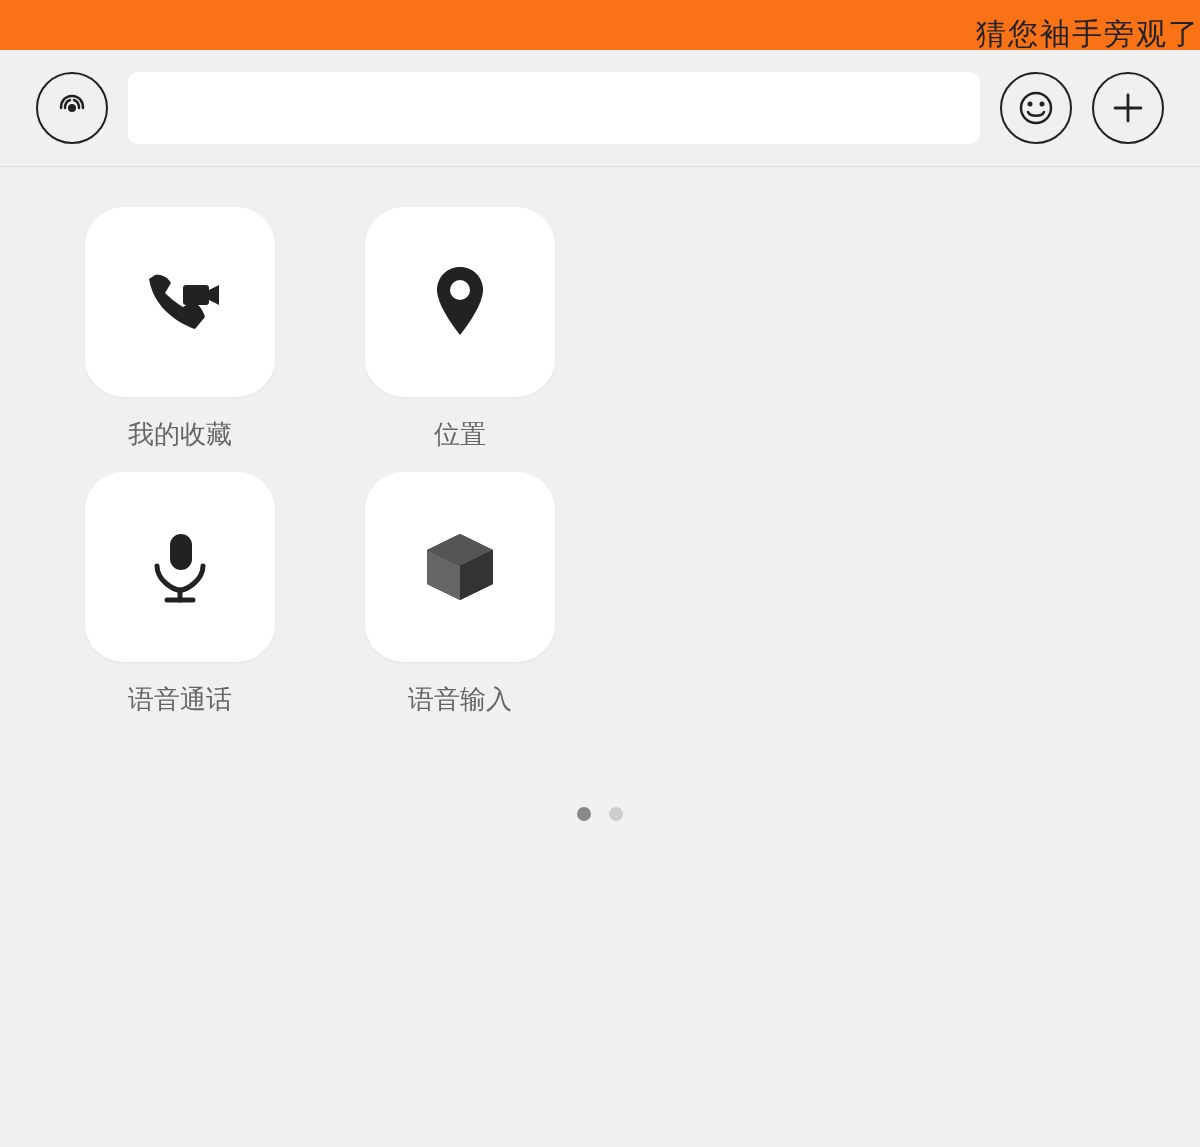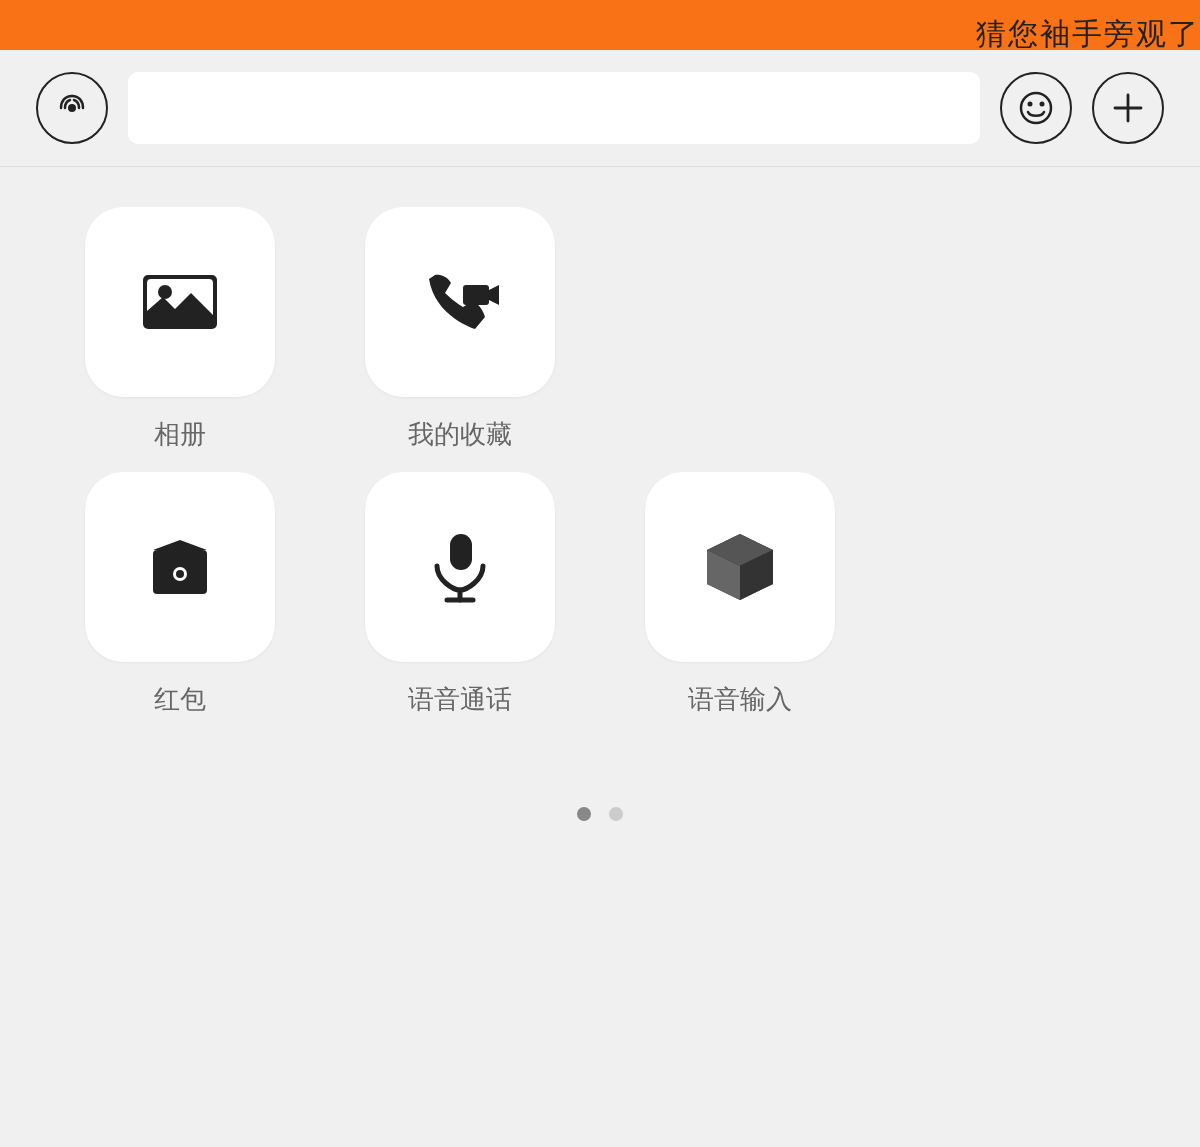--- a/index.html
+++ b/index.html
@@ -173,64 +173,48 @@
       <line x1="18" y1="5" x2="18" y2="31" stroke="#222" stroke-width="2.8" stroke-linecap="round"></line>
       <line x1="5" y1="18" x2="31" y2="18" stroke="#222" stroke-width="2.8" stroke-linecap="round"></line>
     </svg>
   </button>
 </div>
 
 <div class="main-content">
 
   <div class="icon-grid">
 
-    <div class="icon-item">
-      <div class="icon-box">
-        <svg viewBox="0 0 90 90" fill="none" xmlns="http://www.w3.org/2000/svg">
-          <rect x="8" y="18" width="74" height="54" rx="5" fill="#222"></rect>
-          <rect x="12" y="22" width="66" height="46" rx="4" fill="white"></rect>
-          <path d="M12 54 L28 40 L40 52 L56 36 L78 58 L78 68 L12 68 Z" fill="#222"></path>
-          <circle cx="30" cy="35" r="7" fill="#222"></circle>
-        </svg>
-      </div>
-      <span class="icon-label">相册</span>
-    </div>
 
 
     <div class="icon-item">
       <div class="icon-box">
         <svg viewBox="0 0 90 90" fill="none" xmlns="http://www.w3.org/2000/svg">
 
           <path d="M20 18 C20 18 30 16 36 26 L30 36 C30 36 38 44 48 50 L58 44 C68 50 70 60 70 60 L60 72 C60 72 20 60 14 22 Z" fill="#222"></path>
 
           <rect x="48" y="28" width="26" height="20" rx="3" fill="#222"></rect>
           <path d="M74 33 L84 28 L84 48 L74 43 Z" fill="#222"></path>
         </svg>
       </div>
       <span class="icon-label">我的收藏</span>
     </div>
 
+    <div class="icon-item">
+      <div class="icon-box">
+        <svg viewBox="0 0 90 90" fill="none" xmlns="http://www.w3.org/2000/svg">
+          <path d="M45 10 C32 10 22 20 22 33 C22 50 45 78 45 78 C45 78 68 50 68 33 C68 20 58 10 45 10 Z" fill="#222"></path>
+          <circle cx="45" cy="33" r="10" fill="white"></circle>
+        </svg>
+      </div>
+      <span class="icon-label">位置</span>
+    </div>
   </div>
 
   <div class="icon-grid">
 
-    <div class="icon-item">
-      <div class="icon-box">
-        <svg viewBox="0 0 90 90" fill="none" xmlns="http://www.w3.org/2000/svg">
-
-          <rect x="18" y="28" width="54" height="44" rx="4" fill="#222"></rect>
-
-          <path d="M18 28 L45 18 L72 28 Z" fill="#222"></path>
-
-          <circle cx="45" cy="52" r="7" fill="white"></circle>
-          <circle cx="45" cy="52" r="4" fill="#222"></circle>
-        </svg>
-      </div>
-      <span class="icon-label">红包</span>
-    </div>
 
     <div class="icon-item">
       <div class="icon-box">
         <svg viewBox="0 0 90 90" fill="none" xmlns="http://www.w3.org/2000/svg">
 
           <rect x="35" y="12" width="22" height="36" rx="11" fill="#222"></rect>
 
           <path d="M22 44 C22 58 38 68 45 68 C52 68 68 58 68 44" stroke="#222" stroke-width="5" stroke-linecap="round" fill="none"></path>
 
           <line x1="45" y1="68" x2="45" y2="78" stroke="#222" stroke-width="5" stroke-linecap="round"></line>

